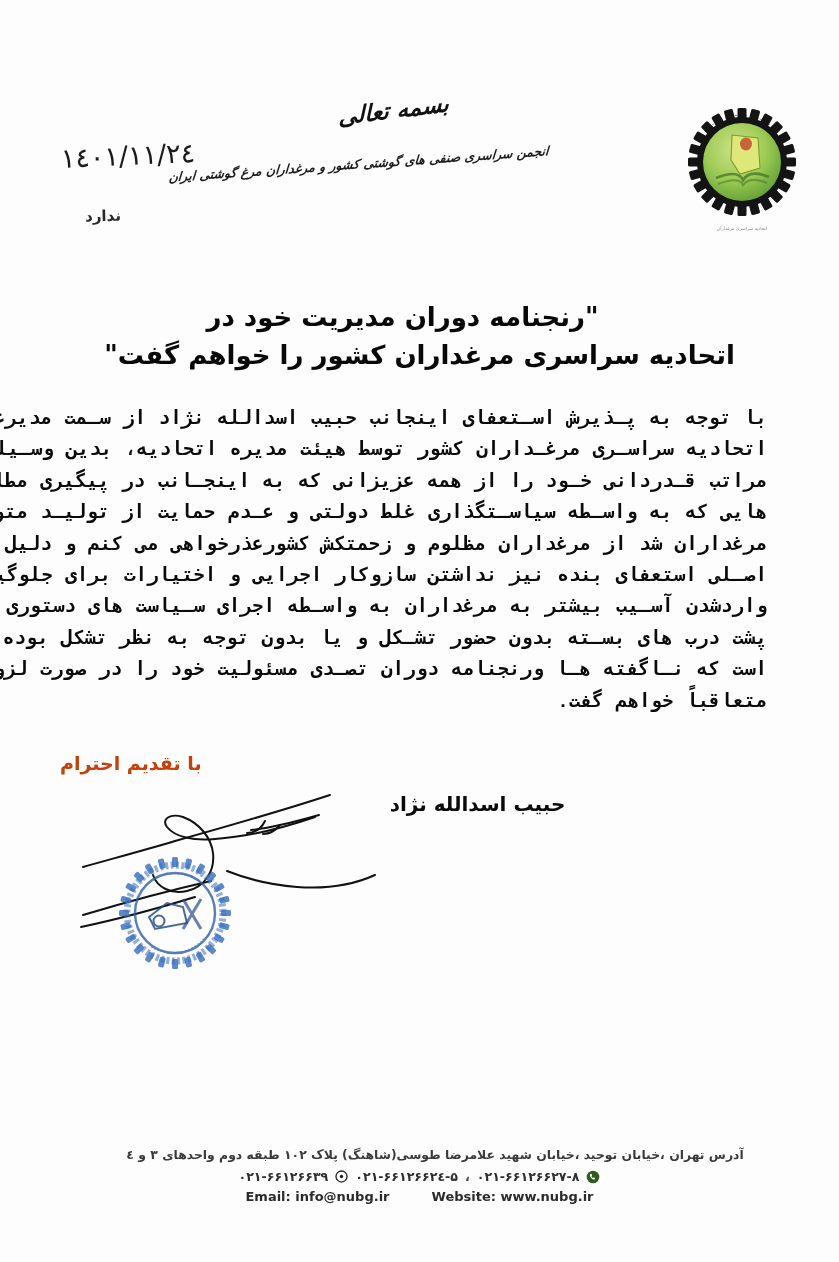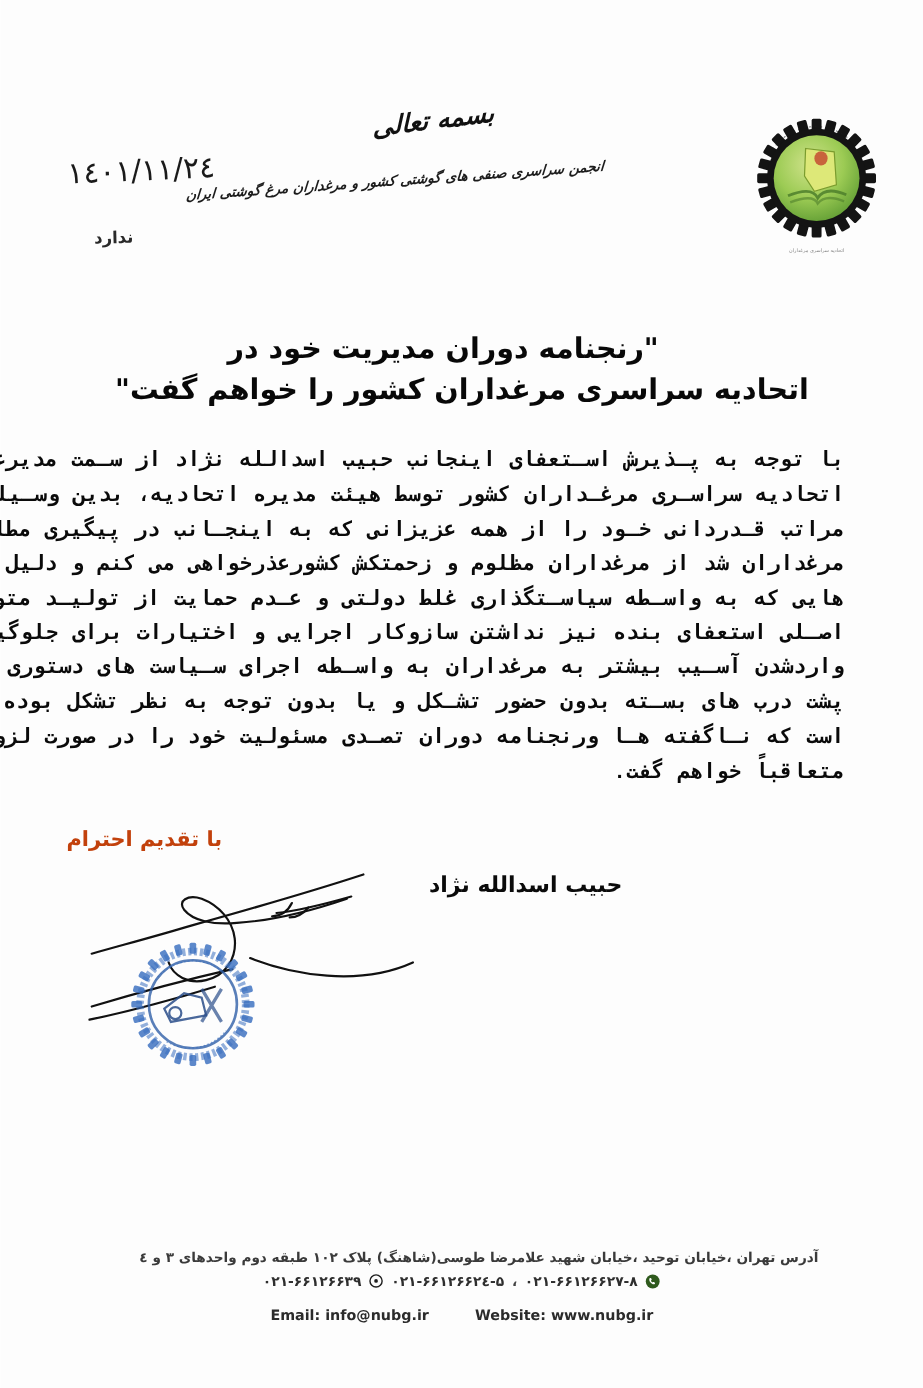--- a/index.html
+++ b/index.html
@@ -117,21 +117,21 @@
   .phones{
     direction:ltr;
     margin-top:7px;
     font-family:"DejaVu Sans",sans-serif;
     font-size:12.6px;font-weight:700;color:#2e2e2e;
     display:flex;align-items:center;justify-content:center;gap:7px;
     white-space:nowrap;
   }
   .phones .sep{color:#444;}
   .web{
-    direction:ltr;margin-top:17px;
+    direction:ltr;margin-top:5px;
     font-family:"DejaVu Sans",sans-serif;
     font-size:13px;font-weight:600;color:#2b2b2b;
     display:flex;justify-content:center;gap:42px;
   }
   .ico{display:inline-block;vertical-align:middle;}
 </style>
 </head>
 <body>
 
 <div class="page">
@@ -200,22 +200,22 @@
 
   <div class="title">
     <span class="l1">"رنجنامه دوران مدیریت خود در</span>
     <span class="l2">اتحادیه سراسری مرغداران کشور را خواهم گفت"</span>
   </div>
 
   <div class="body-text">
     <span class="body-line">با توجه به پـذیرش اسـتعفای اینجانب حبیب اسدالله نژاد از سـمت مدیرعاملی</span>
     <span class="body-line">اتحادیه سراسـری مرغـداران کشور توسط هیئت مدیره اتحادیه، بدین وسـیله</span>
     <span class="body-line">مراتب قـدردانی خـود را از همه عزیزانی که به اینجـانب در پیگیری مطالبـات</span>
+    <span class="body-line">هایی که به واسـطه سیاسـتگذاری غلط دولتی و عـدم حمایت از تولیـد متوجه</span>
     <span class="body-line">مرغداران شد از مرغداران مظلوم و زحمتکش کشورعذرخواهی می کنم و دلیل</span>
-    <span class="body-line">هایی که به واسـطه سیاسـتگذاری غلط دولتی و عـدم حمایت از تولیـد متوجه</span>
     <span class="body-line">اصـلی استعفای بنده نیز نداشتن سازوکار اجرایی و اختیارات برای جلوگیری از</span>
     <span class="body-line">واردشدن آسـیب بیشتر به مرغداران به واسـطه اجرای سـیاست های دستوری</span>
     <span class="body-line">پشت درب های بسـته بدون حضور تشـکل و یا بدون توجه به نظر تشکل بوده</span>
     <span class="body-line">است که نـاگفته هـا ورنجنامه دوران تصـدی مسئولیت خود را در صورت لزوم</span>
     <span class="body-line last">متعاقباً خواهم گفت.</span>
   </div>
 
   <div class="signoff">
     <span class="inner">با تقدیم احترام</span>
   </div>

